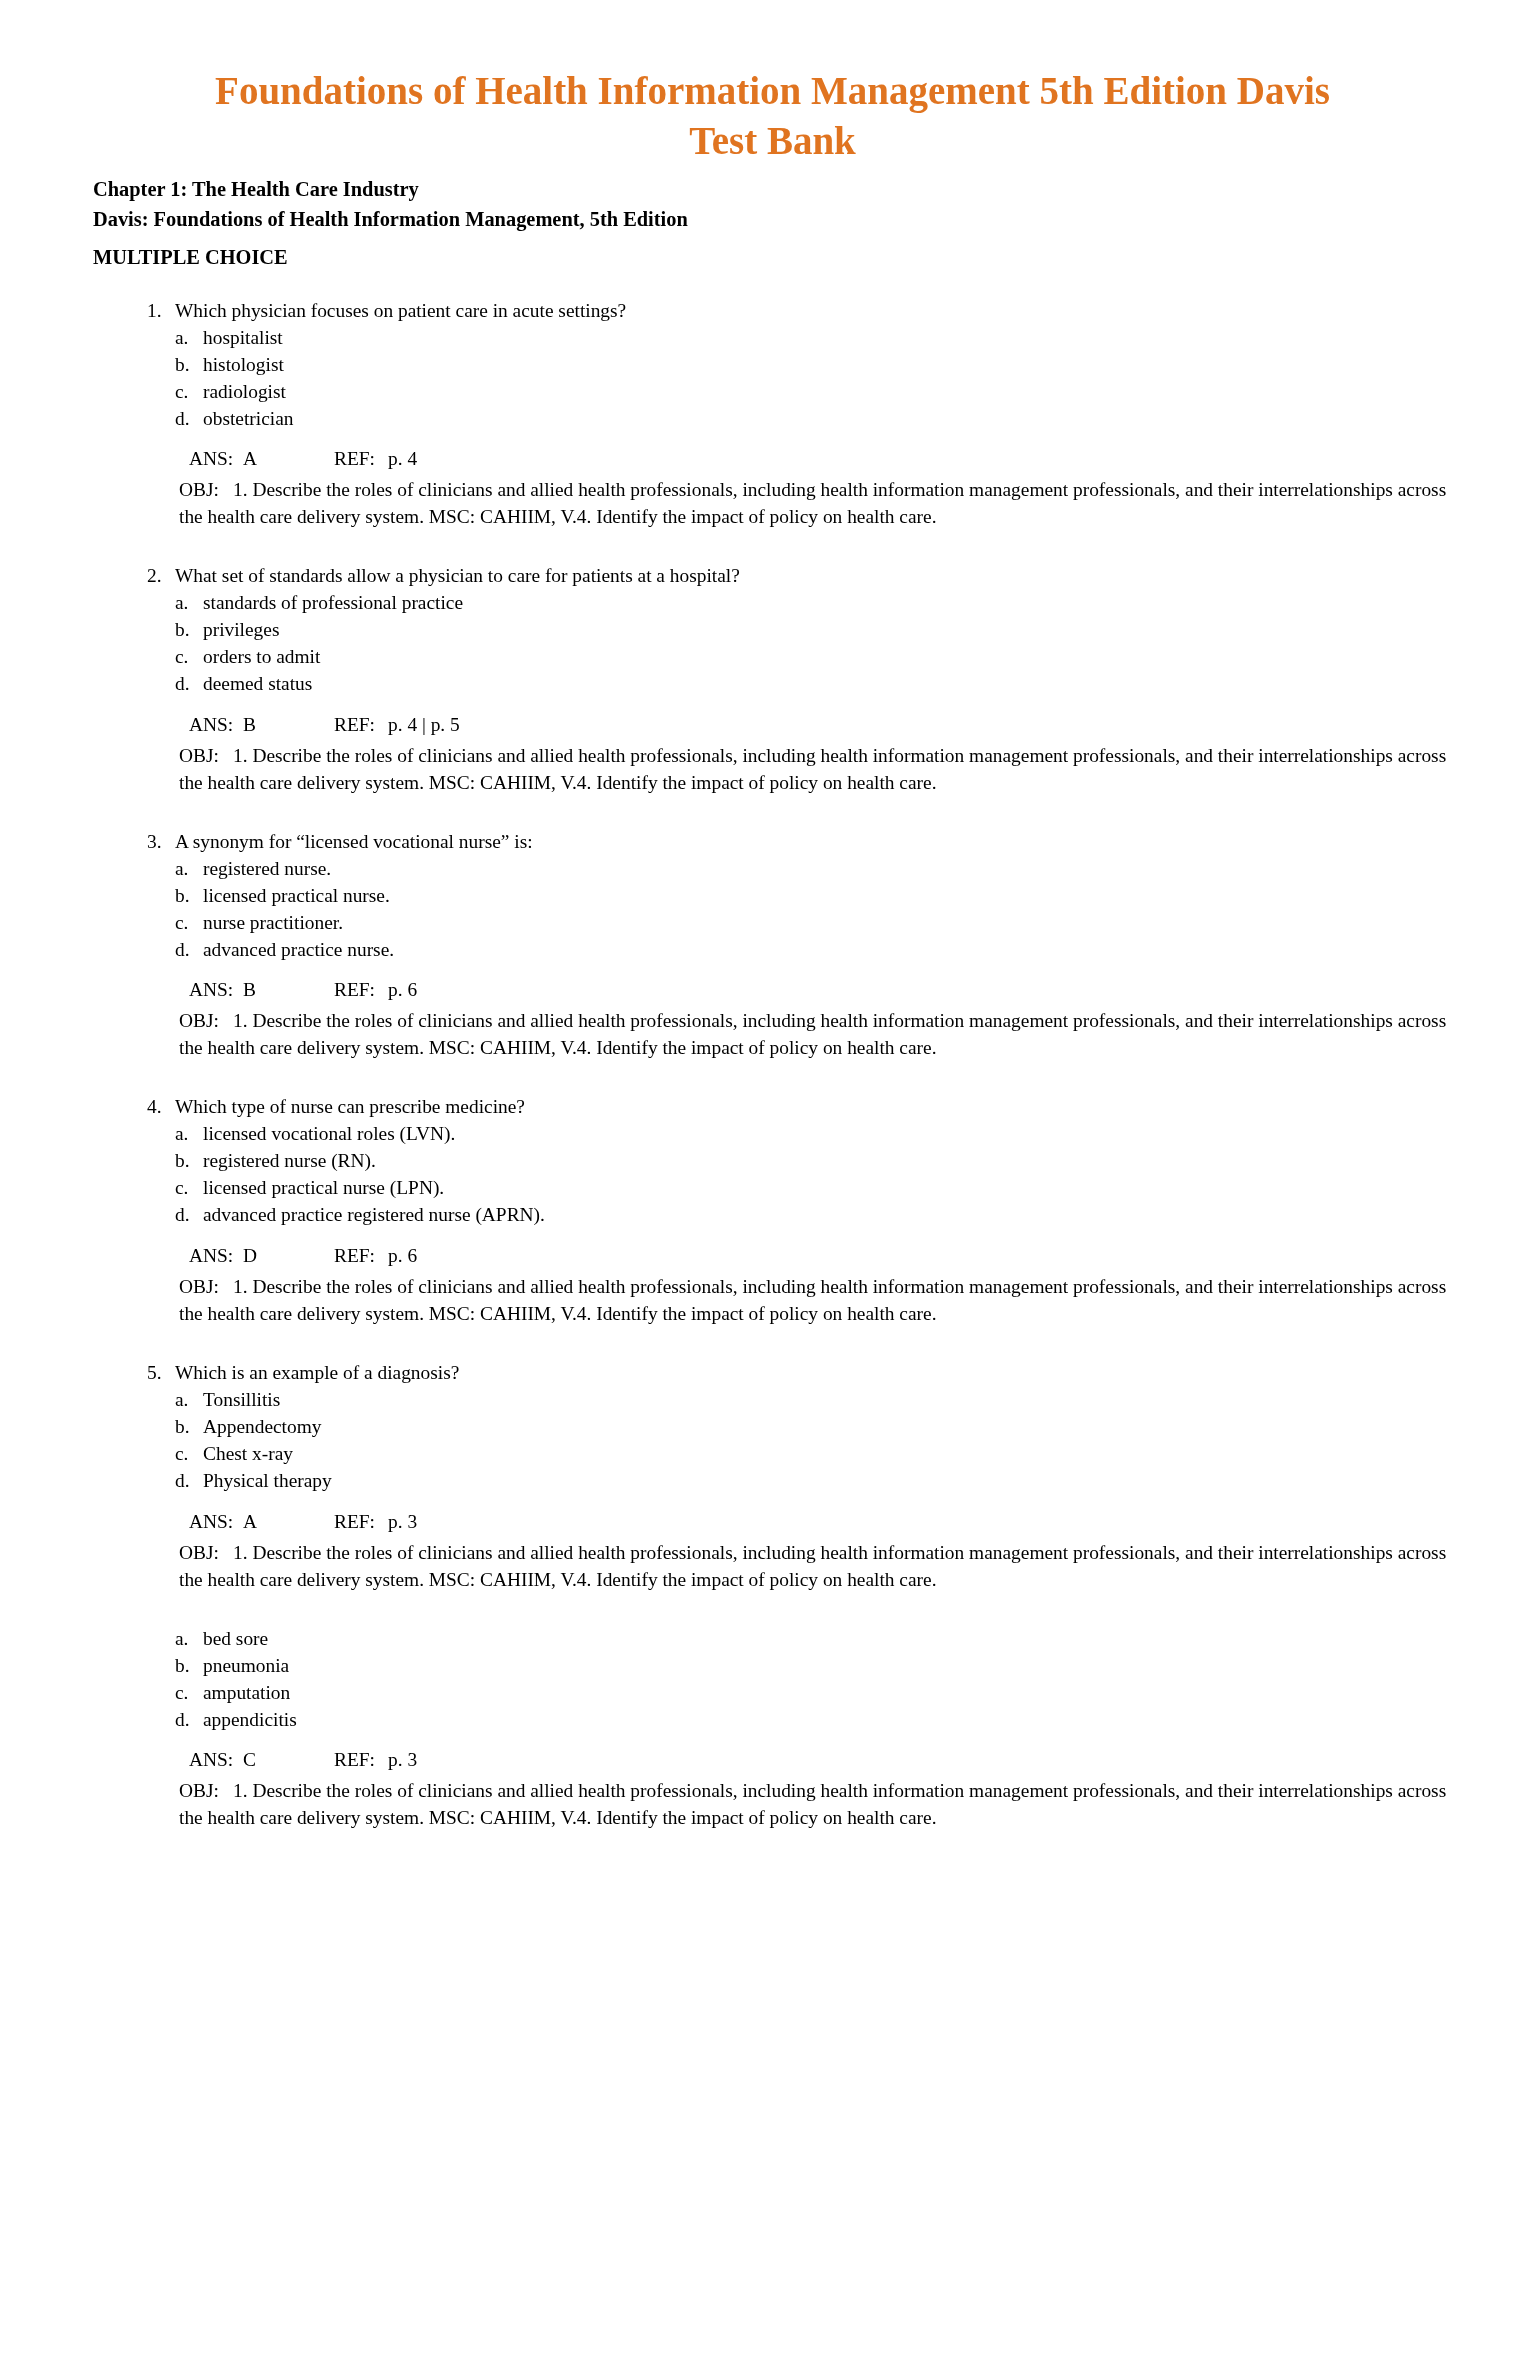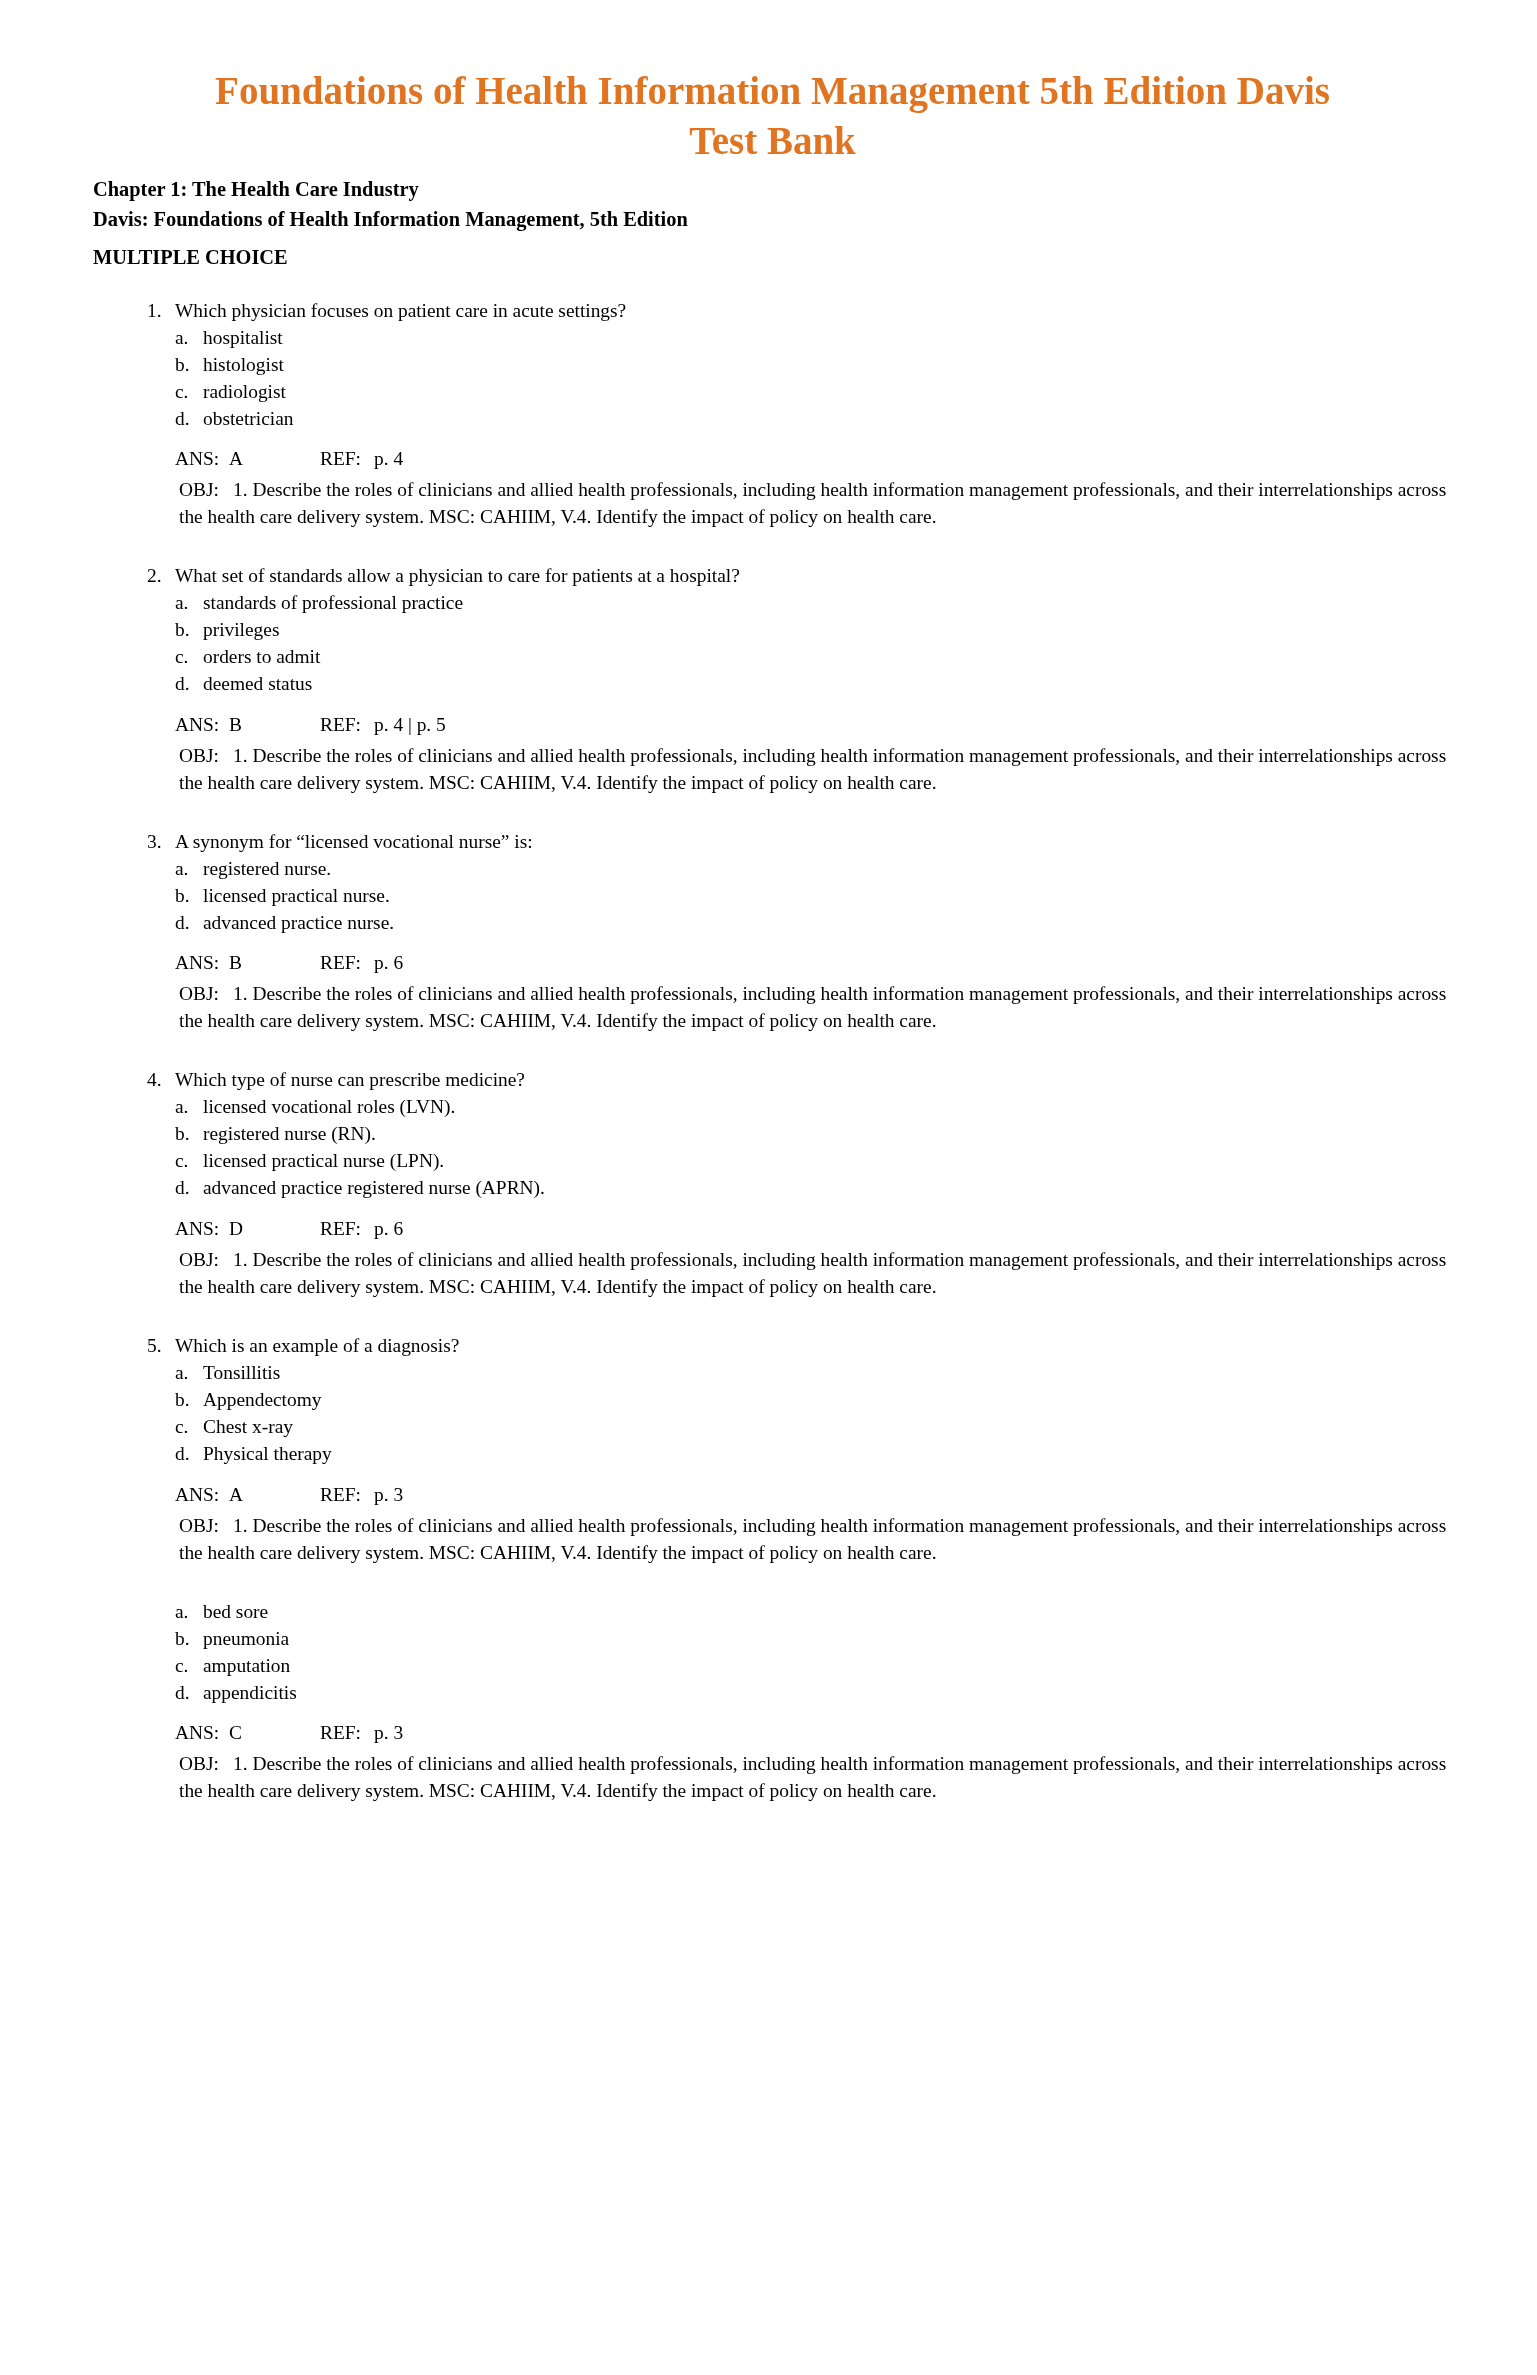--- a/index.html
+++ b/index.html
@@ -28,21 +28,21 @@
     font-weight: bold;
     font-size: 20.4px;
     line-height: 30px;
   }
   .mc-heading { margin-top: 7.8px; }
   .questions { margin-top: 25px; }
   .question { padding-left: 82px; margin-bottom: 32px; }
   .q-num { display: inline-block; width: 28px; margin-left: -28px; }
   .opt-letter { display: inline-block; width: 28px; }
   .answer-line { margin-top: 13.6px; }
-  .ans-label { display: inline-block; width: 54px; }
+  .ans-label { display: inline-block; width: 54px; margin-left: 14px; }
   .ans-value { display: inline-block; width: 91px; }
   .ref-label { display: inline-block; width: 54px; }
   .obj-para { margin: 4px; }
   .obj-label { display: inline-block; width: 54px; }
 </style>
 </head>
 <body>
 
 <div class="page">
 
@@ -114,20 +114,23 @@
           <span class="q-num">3.</span><span>A synonym for “licensed vocational nurse” is:</span>
         </div>
         <div class="options">
           <div class="option">
             <span class="opt-letter">a.</span><span>registered nurse.</span>
           </div>
           <div class="option">
             <span class="opt-letter">b.</span><span>licensed practical nurse.</span>
           </div>
           <div class="option">
+            <span class="opt-letter">c.</span><span>nurse practitioner.</span>
+          </div>
+          <div class="option">
             <span class="opt-letter">d.</span><span>advanced practice nurse.</span>
           </div>
         </div>
         <div class="answer-line">
           <span class="ans-label">ANS:</span><span class="ans-value">B</span><span class="ref-label">REF:</span><span class="ref-value">p. 6</span>
         </div>
         <p class="obj-para">
           <span class="obj-label">OBJ:</span><span>1. Describe the roles of clinicians and allied health professionals, including health information management professionals, and their interrelationships across the health care delivery system. MSC: CAHIIM, V.4. Identify the impact of policy on health care.</span>
         </p>
       </div>

